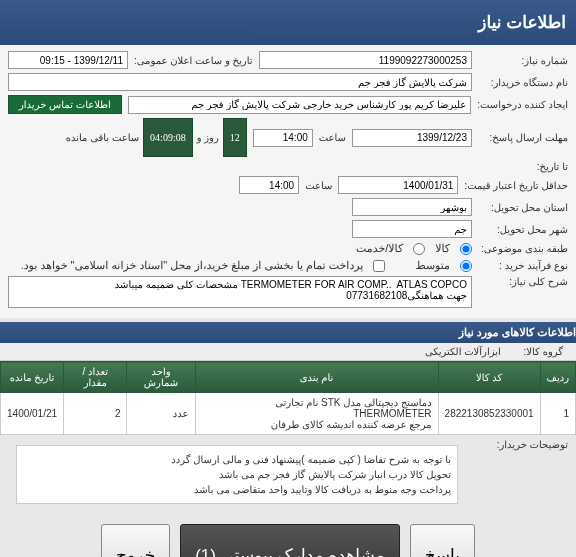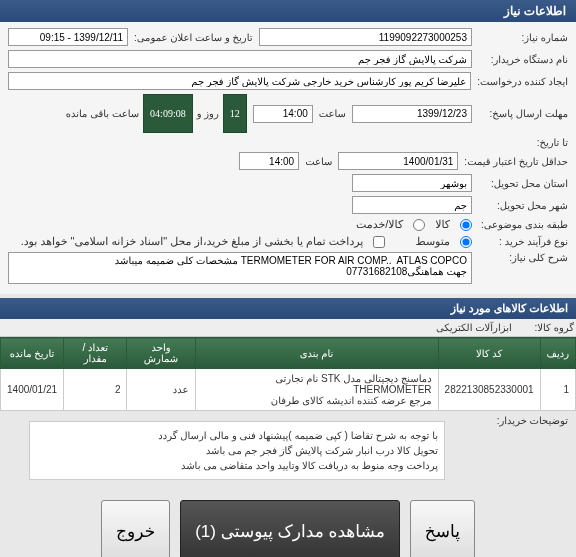--- a/index.html
+++ b/index.html
@@ -9,23 +9,23 @@
   background: #e8e8e8;
   direction: rtl;
   width: 576px;
   height: 557px;
   overflow: hidden;
   color: #333;
 }
 .header-bar {
   background: linear-gradient(to bottom, #3a5a8a, #2a4a7a);
   color: #fff;
-  padding: 4px 10px;
+  padding: 12px 10px;
   font-weight: bold;
-  font-size: 12px;
+  font-size: 17px;
 }
 .form-area {
   padding: 6px 8px;
   background: #f5f5f5;
 }
 .row {
   display: flex;
   align-items: center;
   margin-bottom: 4px;
   gap: 6px;
@@ -61,28 +61,28 @@
 .radio-group { display: flex; gap: 10px; align-items: center; }
 .chk { width: 12px; height: 12px; }
 textarea.field {
   height: 32px;
   resize: none;
   width: 100%;
 }
 .section-header {
   background: linear-gradient(to bottom, #3a5a8a, #2a4a7a);
   color: #fff;
-  padding: 4px 8px;
+  padding: 4px 0;
   font-size: 11px;
   font-weight: bold;
   margin-top: 4px;
 }
 .sub-label {
   background: #eee;
-  padding: 3px 2px;
+  padding: 3px 13px;
   font-size: 10px;
   border-bottom: 1px solid #ccc;
 }
 table.data {
   width: 100%;
   border-collapse: collapse;
   font-size: 10px;
 }
 table.data th {
   background: linear-gradient(to bottom, #447a54, #2a5a3a);
@@ -95,21 +95,21 @@
   background: #fff;
   padding: 4px 6px;
   border: 1px solid #ccc;
   text-align: right;
 }
 table.data td.right { text-align: right; margin-top: 35px; }
 .note-box {
   background: #fff;
   border: 1px solid #ccc;
   padding: 6px;
-  margin: 6px 21px;
+  margin: 6px 8px;
   font-size: 10px;
   line-height: 1.5;
 }
 .note-row { display: flex; align-items: flex-start; gap: 12px; margin: 4px 8px; }
 .footer-btns {
   display: flex;
   gap: 10px;
   justify-content: center;
   padding: 10px;
 }
@@ -156,20 +156,21 @@
   </div>
 
   <div class="row">
     <span class="label">نام دستگاه خریدار:</span>
     <input class="field field-wide" readonly="" value="شرکت پالایش گاز فجر جم" style="">
   </div>
 
   <div class="row">
     <span class="label">ایجاد کننده درخواست:</span>
     <input class="field field-wide" readonly="" value="علیرضا کریم پور کارشناس خرید خارجی شرکت پالایش گاز فجر جم" style="">
+    <span class="link-btn">اطلاعات تماس خریدار</span>
   </div>
 
   <div class="row">
     <span class="label">مهلت ارسال پاسخ:</span>
     <input class="field field-med" readonly="" value="1399/12/23" style="">
     <span class="label label-sm">ساعت</span>
     <input class="field field-sm" readonly="" value="14:00" style="">
     <div class="countdown">
       <span class="cd-box">12</span>
       <span>روز و</span>

